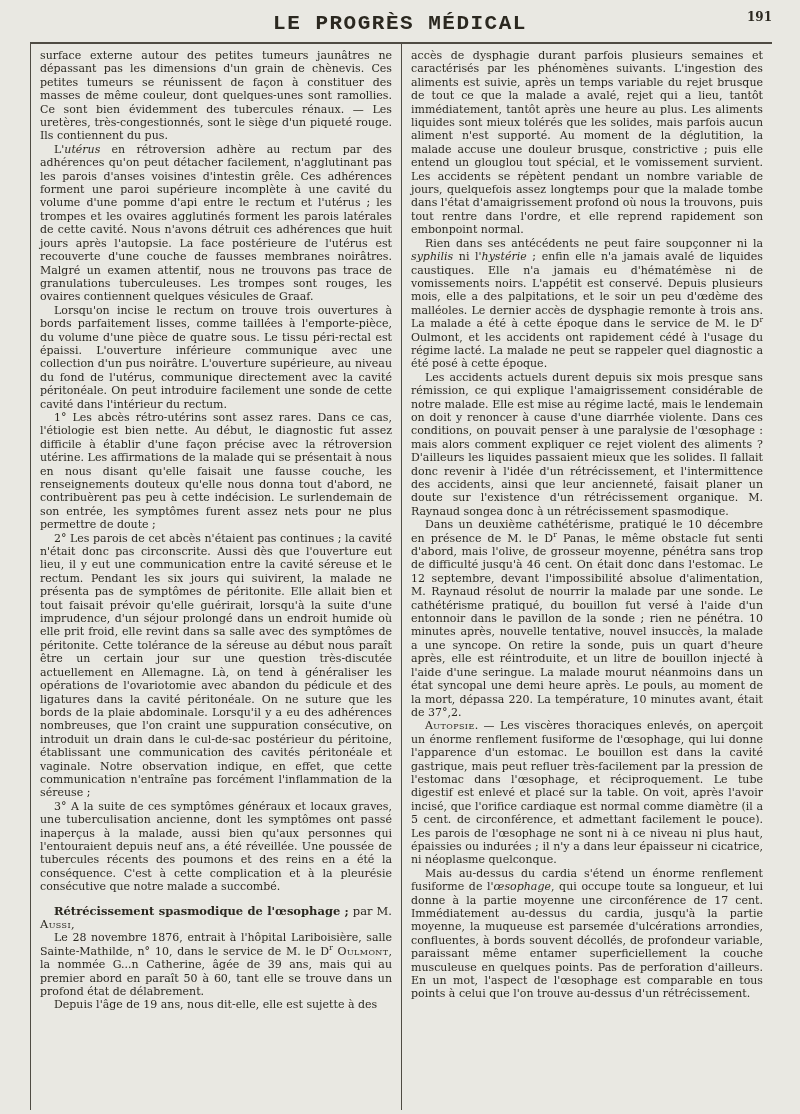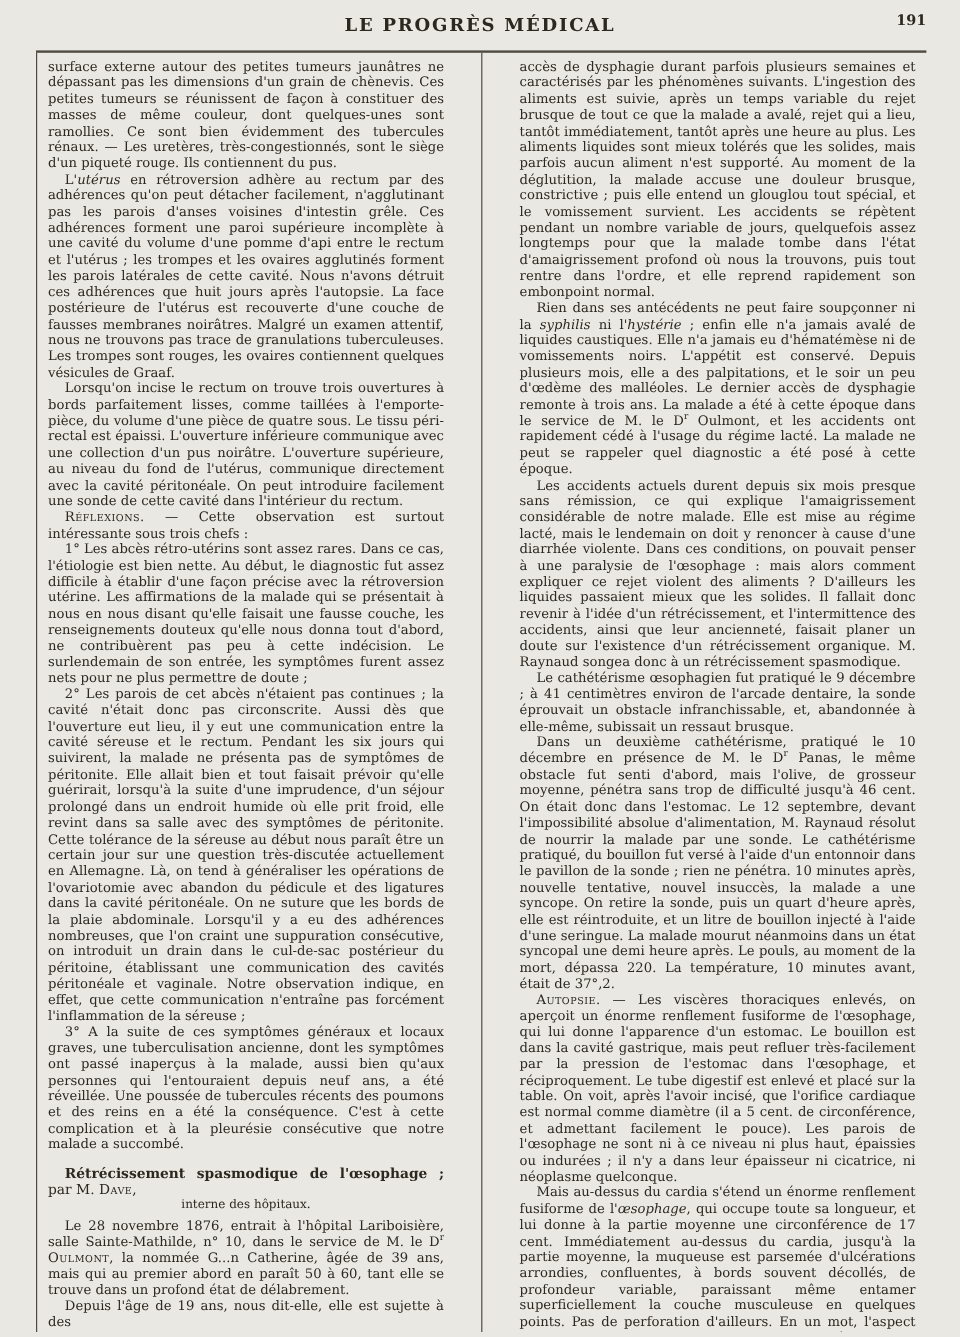--- a/index.html
+++ b/index.html
@@ -23,41 +23,41 @@
   }
   .header{
     position:relative;
     height:42px;
   }
   .journal-title{
     position:absolute;
     left:0;right:0;top:12px;
     text-align:center;
     font-weight:bold;
-    font-size:15px;
+    font-size:21px;
     letter-spacing:1.5px;
+    font-family:Liberation Mono, monospace;
   }
   .page-number{
     position:absolute;
     right:28px;top:10px;
     font-weight:bold;
     font-size:12px;
   }
   .frame{
     margin:0 28px 0 30px;
     border-top:2px solid var(--rule);
     height:1068px;
     box-sizing:border-box;
   }
   .columns{
     display:flex;
     height:100%;
     border-left:1px solid var(--rule);
     box-sizing:border-box;
-    gap:22px;
   }
   .col{
     flex:1 1 0;
     box-sizing:border-box;
     padding:5px 9px 0 9px;
     font-size:11px;
     line-height:13.4px;
     overflow:hidden;
     hyphens:auto;
   }
@@ -93,34 +93,31 @@
   <div class="header">
     <div class="journal-title">LE PROGRÈS MÉDICAL</div>
     <div class="page-number">191</div>
   </div>
   <div class="frame">
     <div class="columns">
       <div class="col">
           <p class="para noindent">surface externe autour des petites tumeurs jaunâtres ne dépassant pas les dimensions d'un grain de chènevis. Ces petites tumeurs se réunissent de façon à constituer des masses de même couleur, dont quelques-unes sont ramollies. Ce sont bien évidemment des tubercules rénaux. — Les uretères, très-congestionnés, sont le siège d'un piqueté rouge. Ils contiennent du pus.</p>
           <p class="para indent">L'<i>utérus</i> en rétroversion adhère au rectum par des adhérences qu'on peut détacher facilement, n'agglutinant pas les parois d'anses voisines d'intestin grêle. Ces adhérences forment une paroi supérieure incomplète à une cavité du volume d'une pomme d'api entre le rectum et l'utérus ; les trompes et les ovaires agglutinés forment les parois latérales de cette cavité. Nous n'avons détruit ces adhérences que huit jours après l'autopsie. La face postérieure de l'utérus est recouverte d'une couche de fausses membranes noirâtres. Malgré un examen attentif, nous ne trouvons pas trace de granulations tuberculeuses. Les trompes sont rouges, les ovaires contiennent quelques vésicules de Graaf.</p>
           <p class="para indent">Lorsqu'on incise le rectum on trouve trois ouvertures à bords parfaitement lisses, comme taillées à l'emporte-pièce, du volume d'une pièce de quatre sous. Le tissu péri-rectal est épaissi. L'ouverture inférieure communique avec une collection d'un pus noirâtre. L'ouverture supérieure, au niveau du fond de l'utérus, communique directement avec la cavité péritonéale. On peut introduire facilement une sonde de cette cavité dans l'intérieur du rectum.</p>
-          <p class="para indent"><span class="sc">Réflexions</span>. — Cette observation est surtout intéressante sous trois chefs :</p>
           <p class="para indent">1° Les abcès rétro-utérins sont assez rares. Dans ce cas, l'étiologie est bien nette. Au début, le diagnostic fut assez difficile à établir d'une façon précise avec la rétroversion utérine. Les affirmations de la malade qui se présentait à nous en nous disant qu'elle faisait une fausse couche, les renseignements douteux qu'elle nous donna tout d'abord, ne contribuèrent pas peu à cette indécision. Le surlendemain de son entrée, les symptômes furent assez nets pour ne plus permettre de doute ;</p>
           <p class="para indent">2° Les parois de cet abcès n'étaient pas continues ; la cavité n'était donc pas circonscrite. Aussi dès que l'ouverture eut lieu, il y eut une communication entre la cavité séreuse et le rectum. Pendant les six jours qui suivirent, la malade ne présenta pas de symptômes de péritonite. Elle allait bien et tout faisait prévoir qu'elle guérirait, lorsqu'à la suite d'une imprudence, d'un séjour prolongé dans un endroit humide où elle prit froid, elle revint dans sa salle avec des symptômes de péritonite. Cette tolérance de la séreuse au début nous paraît être un certain jour sur une question très-discutée actuellement en Allemagne. Là, on tend à généraliser les opérations de l'ovariotomie avec abandon du pédicule et des ligatures dans la cavité péritonéale. On ne suture que les bords de la plaie abdominale. Lorsqu'il y a eu des adhérences nombreuses, que l'on craint une suppuration consécutive, on introduit un drain dans le cul-de-sac postérieur du péritoine, établissant une communication des cavités péritonéale et vaginale. Notre observation indique, en effet, que cette communication n'entraîne pas forcément l'inflammation de la séreuse ;</p>
           <p class="para indent">3° A la suite de ces symptômes généraux et locaux graves, une tuberculisation ancienne, dont les symptômes ont passé inaperçus à la malade, aussi bien qu'aux personnes qui l'entouraient depuis neuf ans, a été réveillée. Une poussée de tubercules récents des poumons et des reins en a été la conséquence. C'est à cette complication et à la pleurésie consécutive que notre malade a succombé.</p>
-          <p class="para heading"><b>Rétrécissement spasmodique de l'œsophage ;</b> par M. <span class="sc">Dave</span>,</p>
-          <p class="para subheading">interne des hôpitaux.</p>
+          <p class="para heading"><b>Rétrécissement spasmodique de l'œsophage ;</b> par M. <span class="sc">Aussi</span>,</p>
           <p class="para indent">Le 28 novembre 1876, entrait à l'hôpital Lariboisière, salle Sainte-Mathilde, n° 10, dans le service de M. le D<sup>r</sup> <span class="sc">Oulmont</span>, la nommée G...n Catherine, âgée de 39 ans, mais qui au premier abord en paraît 50 à 60, tant elle se trouve dans un profond état de délabrement.</p>
           <p class="para indent">Depuis l'âge de 19 ans, nous dit-elle, elle est sujette à des</p>
         </div>
       <div class="col-divider"></div>
       <div class="col">
           <p class="para noindent">accès de dysphagie durant parfois plusieurs semaines et caractérisés par les phénomènes suivants. L'ingestion des aliments est suivie, après un temps variable du rejet brusque de tout ce que la malade a avalé, rejet qui a lieu, tantôt immédiatement, tantôt après une heure au plus. Les aliments liquides sont mieux tolérés que les solides, mais parfois aucun aliment n'est supporté. Au moment de la déglutition, la malade accuse une douleur brusque, constrictive ; puis elle entend un glouglou tout spécial, et le vomissement survient. Les accidents se répètent pendant un nombre variable de jours, quelquefois assez longtemps pour que la malade tombe dans l'état d'amaigrissement profond où nous la trouvons, puis tout rentre dans l'ordre, et elle reprend rapidement son embonpoint normal.</p>
           <p class="para indent">Rien dans ses antécédents ne peut faire soupçonner ni la <i>syphilis</i> ni l'<i>hystérie</i> ; enfin elle n'a jamais avalé de liquides caustiques. Elle n'a jamais eu d'hématémèse ni de vomissements noirs. L'appétit est conservé. Depuis plusieurs mois, elle a des palpitations, et le soir un peu d'œdème des malléoles. Le dernier accès de dysphagie remonte à trois ans. La malade a été à cette époque dans le service de M. le D<sup>r</sup> Oulmont, et les accidents ont rapidement cédé à l'usage du régime lacté. La malade ne peut se rappeler quel diagnostic a été posé à cette époque.</p>
           <p class="para indent">Les accidents actuels durent depuis six mois presque sans rémission, ce qui explique l'amaigrissement considérable de notre malade. Elle est mise au régime lacté, mais le lendemain on doit y renoncer à cause d'une diarrhée violente. Dans ces conditions, on pouvait penser à une paralysie de l'œsophage : mais alors comment expliquer ce rejet violent des aliments ? D'ailleurs les liquides passaient mieux que les solides. Il fallait donc revenir à l'idée d'un rétrécissement, et l'intermittence des accidents, ainsi que leur ancienneté, faisait planer un doute sur l'existence d'un rétrécissement organique. M. Raynaud songea donc à un rétrécissement spasmodique.</p>
-          <p class="para indent">Le cathétérisme œsophagien fut pratiqué le 9 décembre ; à 41 centimètres environ de l'arcade dentaire, la sonde éprouvait un obstacle infranchissable, et, abandonnée à elle-même, subissait un ressaut brusque.</p>
           <p class="para indent">Dans un deuxième cathétérisme, pratiqué le 10 décembre en présence de M. le D<sup>r</sup> Panas, le même obstacle fut senti d'abord, mais l'olive, de grosseur moyenne, pénétra sans trop de difficulté jusqu'à 46 cent. On était donc dans l'estomac. Le 12 septembre, devant l'impossibilité absolue d'alimentation, M. Raynaud résolut de nourrir la malade par une sonde. Le cathétérisme pratiqué, du bouillon fut versé à l'aide d'un entonnoir dans le pavillon de la sonde ; rien ne pénétra. 10 minutes après, nouvelle tentative, nouvel insuccès, la malade a une syncope. On retire la sonde, puis un quart d'heure après, elle est réintroduite, et un litre de bouillon injecté à l'aide d'une seringue. La malade mourut néanmoins dans un état syncopal une demi heure après. Le pouls, au moment de la mort, dépassa 220. La température, 10 minutes avant, était de 37°,2.</p>
           <p class="para indent"><span class="sc">Autopsie</span>. — Les viscères thoraciques enlevés, on aperçoit un énorme renflement fusiforme de l'œsophage, qui lui donne l'apparence d'un estomac. Le bouillon est dans la cavité gastrique, mais peut refluer très-facilement par la pression de l'estomac dans l'œsophage, et réciproquement. Le tube digestif est enlevé et placé sur la table. On voit, après l'avoir incisé, que l'orifice cardiaque est normal comme diamètre (il a 5 cent. de circonférence, et admettant facilement le pouce). Les parois de l'œsophage ne sont ni à ce niveau ni plus haut, épaissies ou indurées ; il n'y a dans leur épaisseur ni cicatrice, ni néoplasme quelconque.</p>
           <p class="para indent">Mais au-dessus du cardia s'étend un énorme renflement fusiforme de l'<i>œsophage</i>, qui occupe toute sa longueur, et lui donne à la partie moyenne une circonférence de 17 cent. Immédiatement au-dessus du cardia, jusqu'à la partie moyenne, la muqueuse est parsemée d'ulcérations arrondies, confluentes, à bords souvent décollés, de profondeur variable, paraissant même entamer superficiellement la couche musculeuse en quelques points. Pas de perforation d'ailleurs. En un mot, l'aspect de l'œsophage est comparable en tous points à celui que l'on trouve au-dessus d'un rétrécissement.</p>
         </div>
     </div>
   </div>
 </div>
 
 </body></html>

